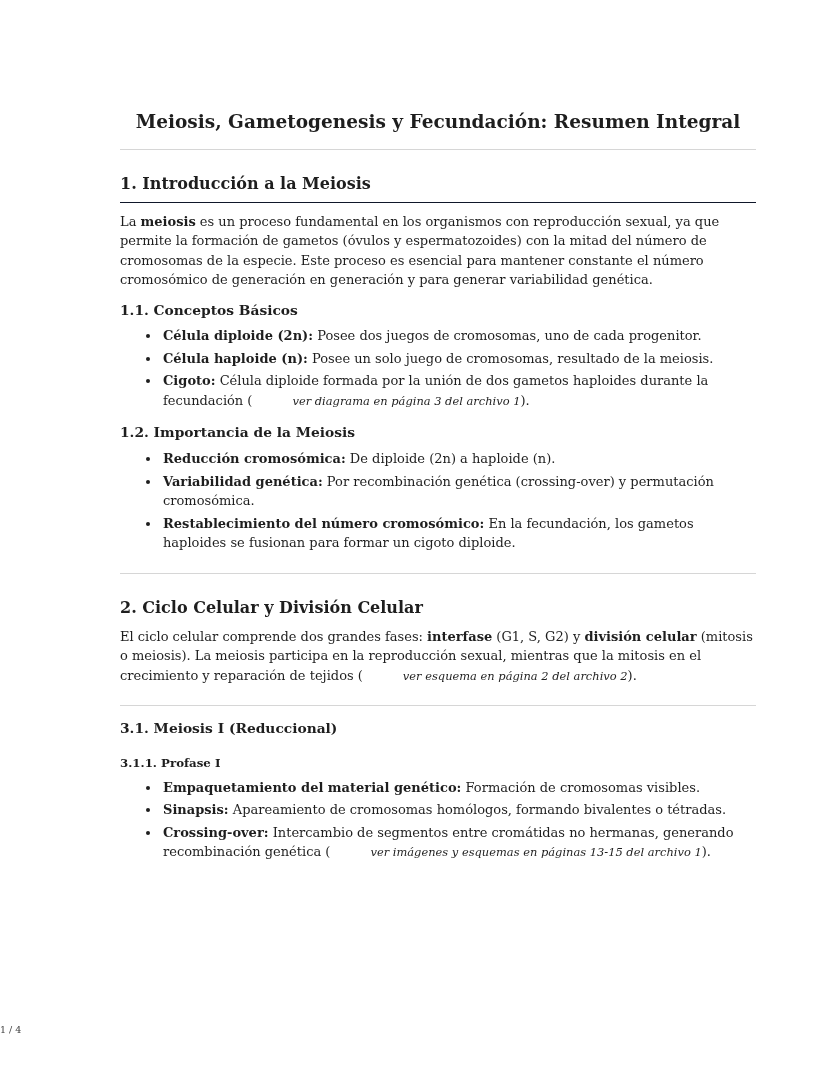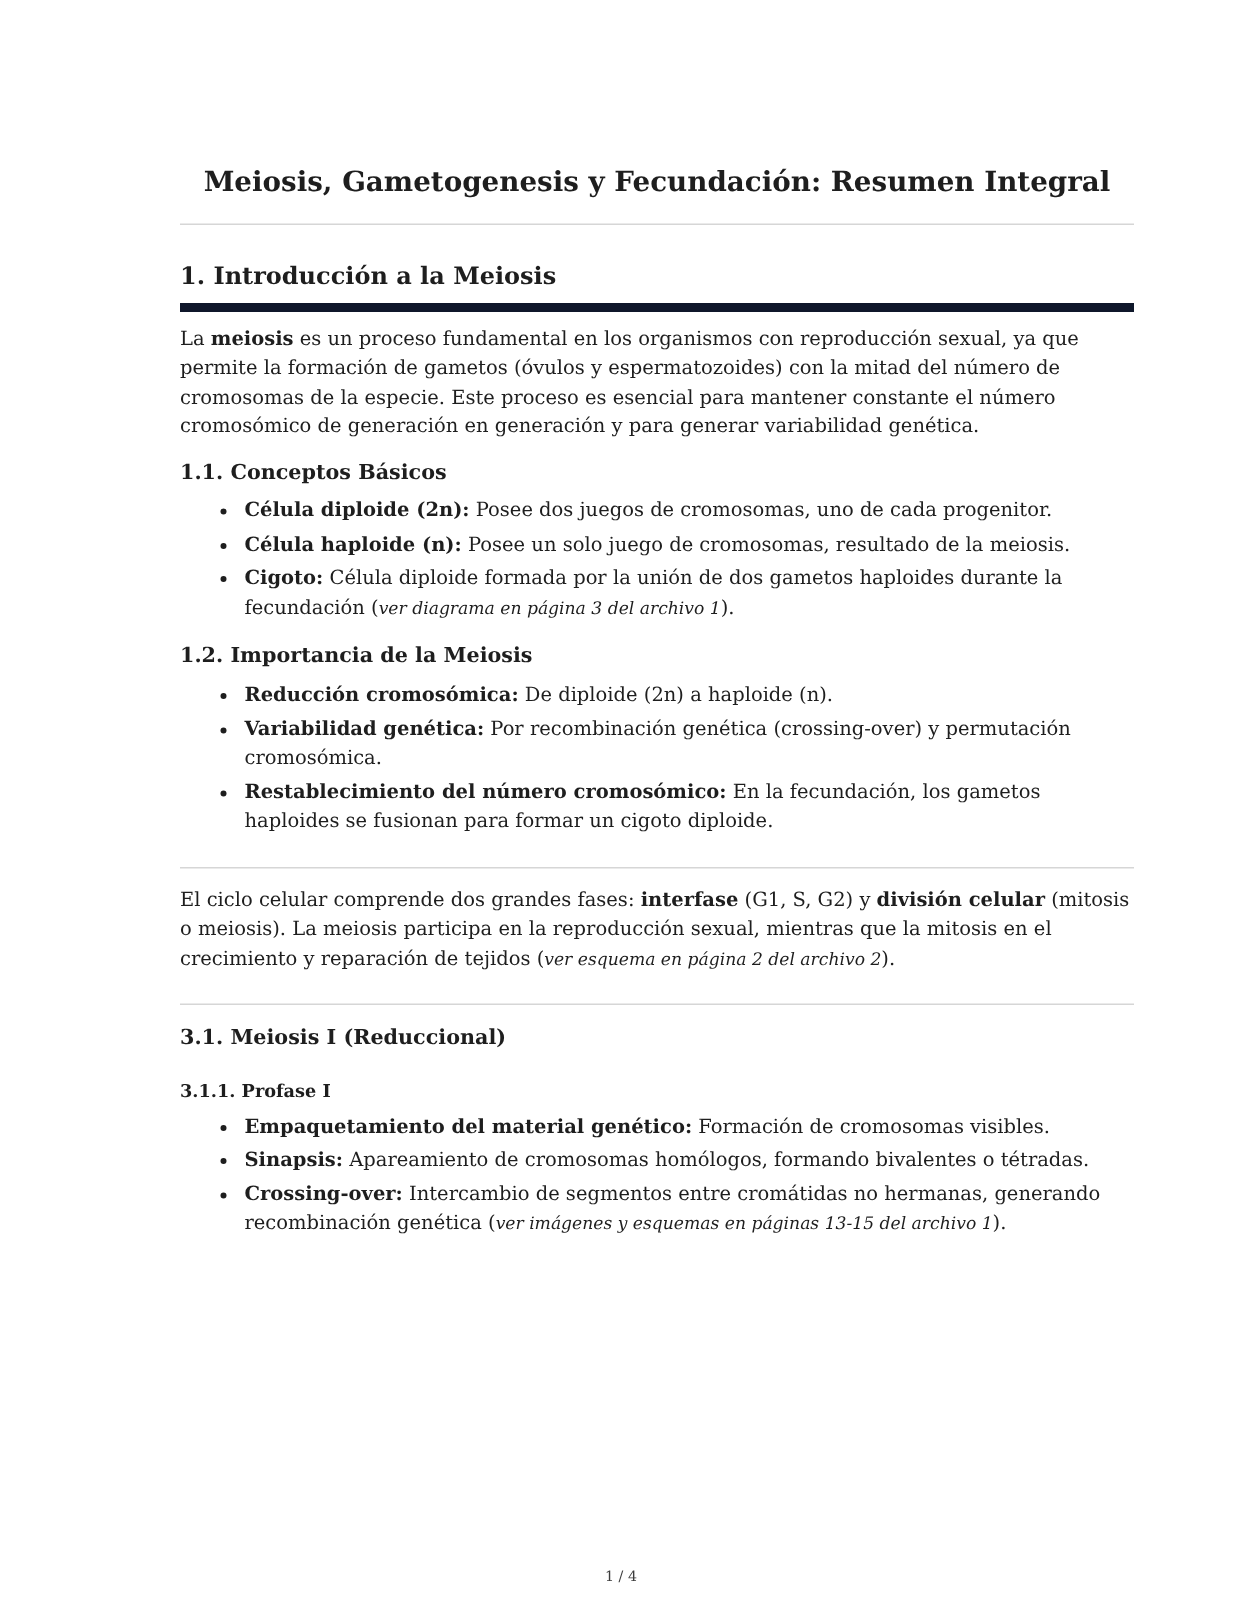--- a/index.html
+++ b/index.html
@@ -8,32 +8,32 @@
     padding:108px 72px 0 120px;
     position:relative; background:#ffffff; overflow:hidden;
     font-family:"DejaVu Serif","Liberation Serif",serif;
     font-size:13px; line-height:1.5; color:#1e1e1e;
   }
   .doc-title {
     font-size:18.5px; font-weight:700; text-align:center;
     margin:0; padding:0 0 13px; border-bottom:1px solid #d6d6d6;
   }
   .h2 { font-size:16px; font-weight:700; margin:22px 0 7px; }
-  .h2.ruled { padding-bottom:6px; border-bottom:6px solid #0f172a; margin-bottom:9px; }
+  .h2.ruled { padding-bottom:6px; border-bottom:1px solid #0f172a; margin-bottom:9px; }
   .h3 { font-size:13.8px; font-weight:700; margin:8px 0 6px; }
   .h4 { font-size:11.8px; font-weight:700; margin:16px 0 5px; }
   .para { margin:6px 0 10px; }
   .list { margin:2px 0 12px; padding-left:41px; }
   .li { margin:3px 0; padding-left:2px; }
   .b { font-weight:700; }
-  .i { font-style:italic; font-size:0.88em; }
+  .i { font-style:italic; font-size:0.88em;margin-left:40px; }
   .divider { border:none; border-top:1px solid #d6d6d6; margin:20px 0 12px; }
   .footer {
-    position:absolute; left:0; right:0; bottom:12px;
-    text-align:center; font-size:9.5px; color:#3d3d3d;
+    position:absolute; left:0; right:0; bottom:34px;
+    font-size:9.5px; color:#3d3d3d;
   }
 </style>
 </head>
 <body>
 
 <div class="page">
 
   <h1 class="doc-title">Meiosis, Gametogenesis y Fecundación: Resumen Integral</h1>
 
   <section>
@@ -51,20 +51,21 @@
     <ul class="list">
       <li class="li"><span class="b">Reducción cromosómica:</span><span> De diploide (2n) a haploide (n).</span></li>
       <li class="li"><span class="b">Variabilidad genética:</span><span> Por recombinación genética (crossing-over) y permutación cromosómica.</span></li>
       <li class="li"><span class="b">Restablecimiento del número cromosómico:</span><span> En la fecundación, los gametos haploides se fusionan para formar un cigoto diploide.</span></li>
     </ul>
   </section>
 
   <hr class="divider">
 
   <section>
+    <h2 class="h2">2. Ciclo Celular y División Celular</h2>
     <p class="para"><span>El ciclo celular comprende dos grandes fases: </span><span class="b">interfase</span><span> (G1, S, G2) y </span><span class="b">división celular</span><span> (mitosis o meiosis). La meiosis participa en la reproducción sexual, mientras que la mitosis en el crecimiento y reparación de tejidos (</span><span class="i">ver esquema en página 2 del archivo 2</span><span>).</span></p>
   </section>
 
   <hr class="divider">
 
   <section>
 
     <h3 class="h3">3.1. Meiosis I (Reduccional)</h3>
 
     <h4 class="h4">3.1.1. Profase I</h4>

